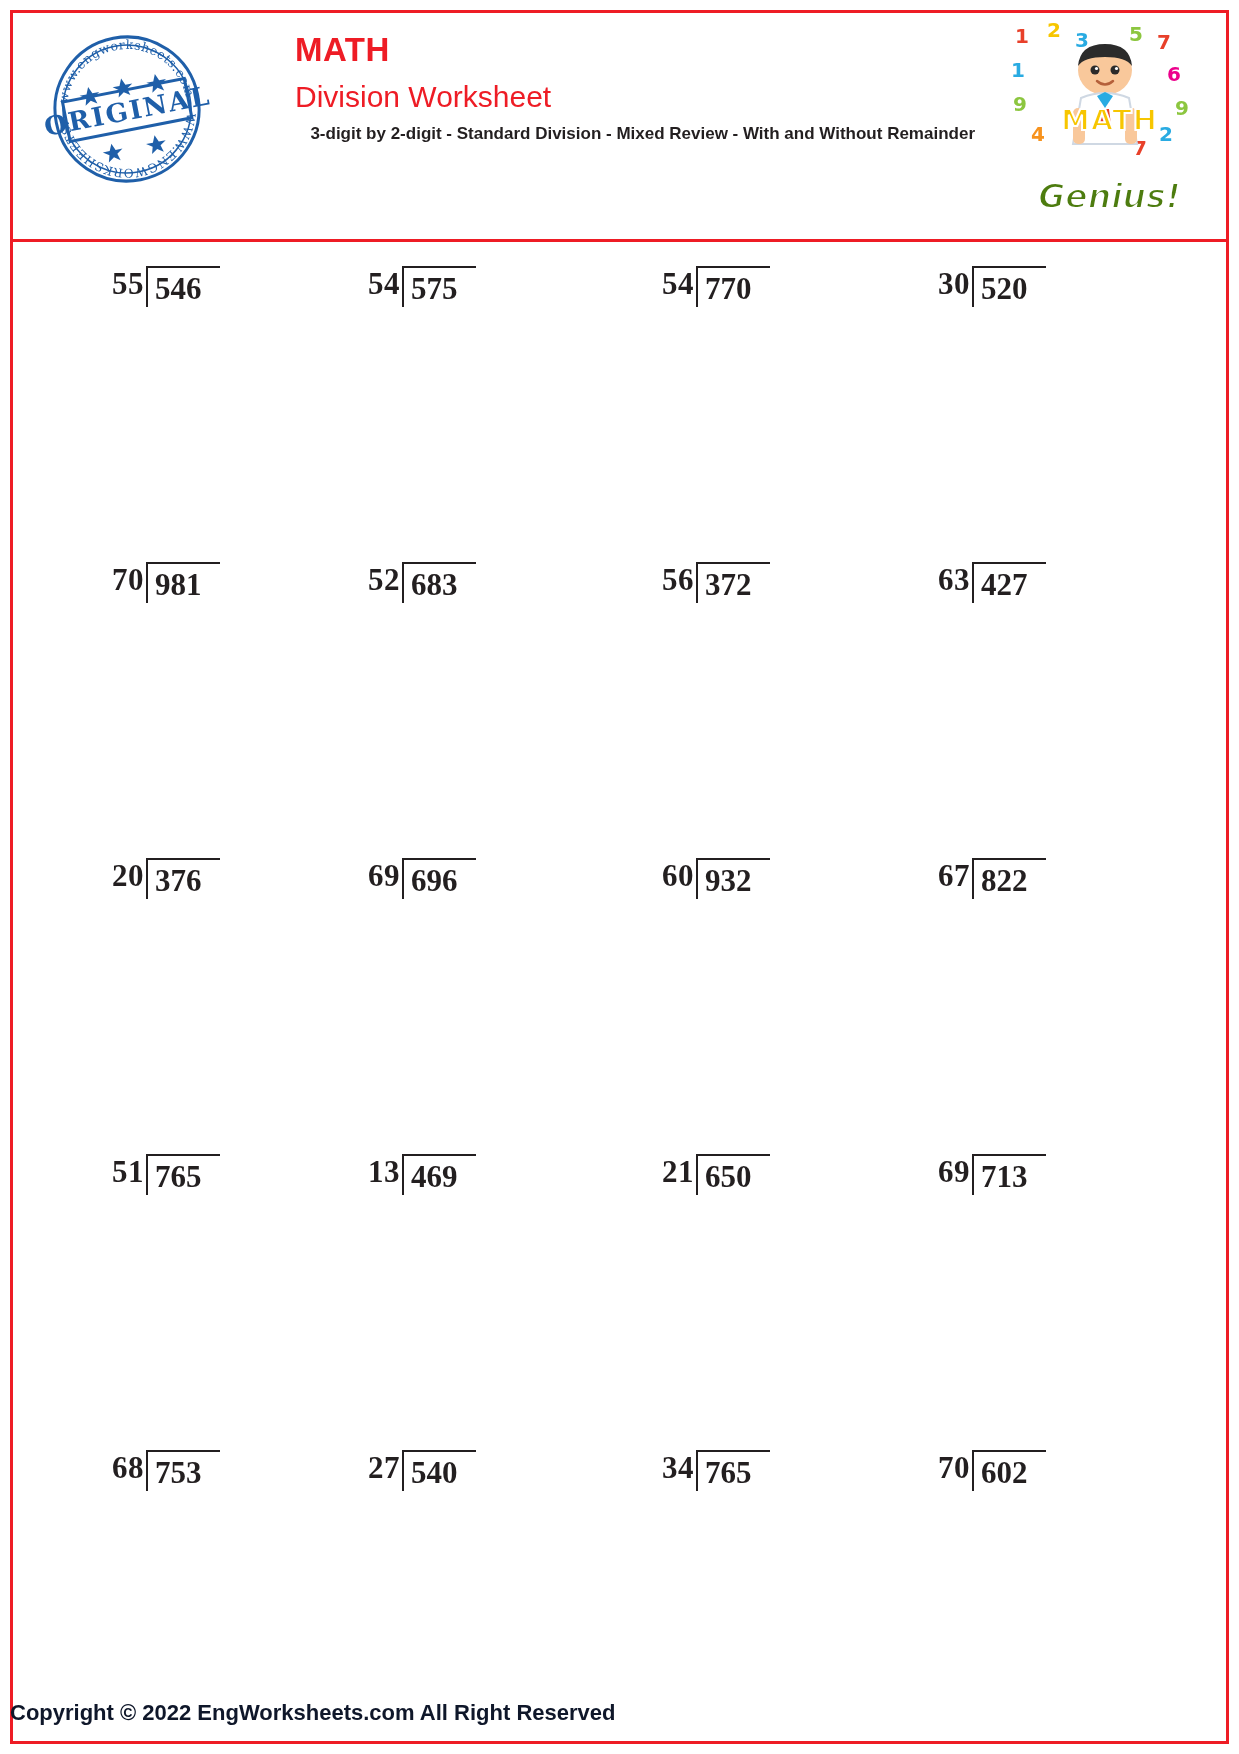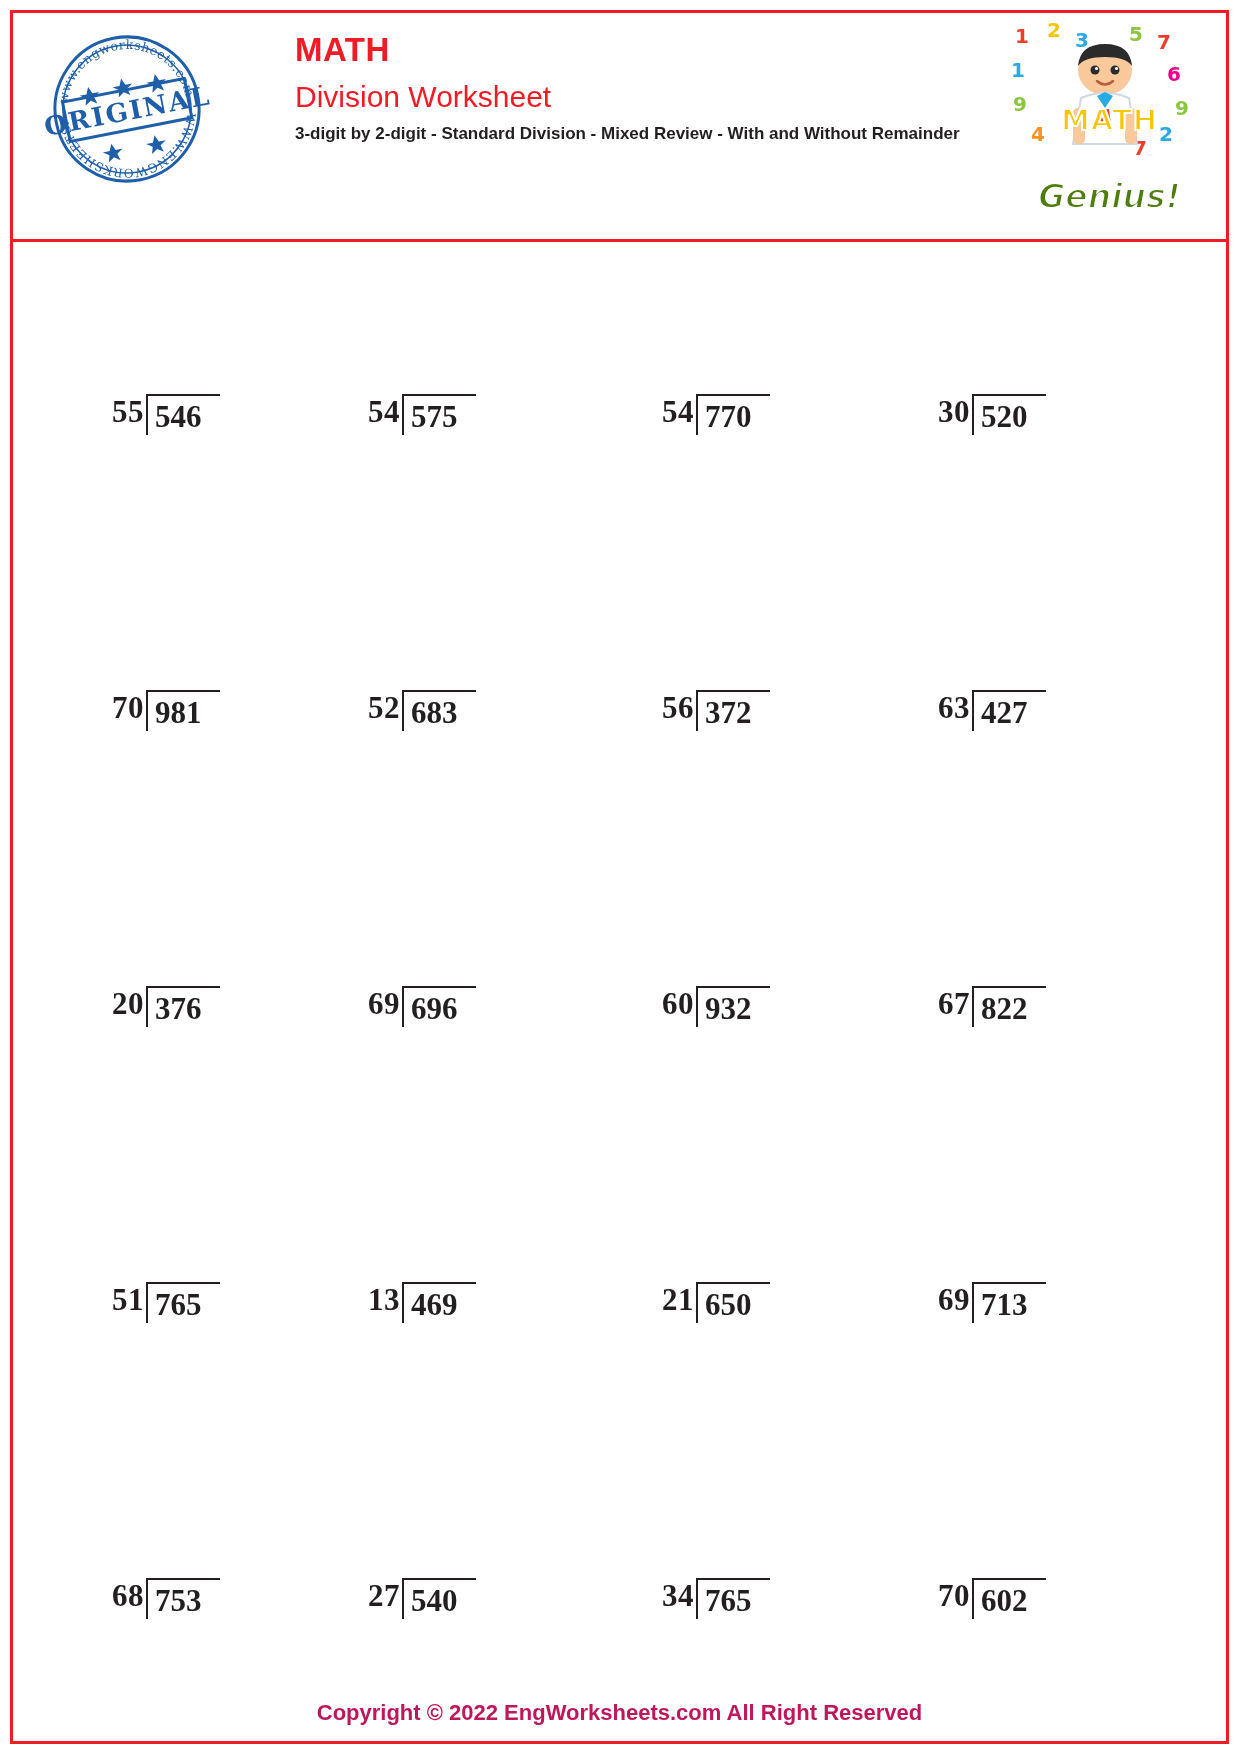--- a/index.html
+++ b/index.html
@@ -76,20 +76,21 @@
     line-height: 1.1;
     margin: 0 0 10px 0;
   }
   .title-desc {
     color: #231f20;
     font-size: 17px;
     font-weight: bold;
     line-height: 1.35;
     margin: 0;
     max-width: 690px;
+    text-align: right;
   }
 
   .mascot {
     position: absolute;
     right: 20px;
     top: 8px;
     width: 200px;
     height: 200px;
   }
   .mascot .num {
@@ -138,21 +139,20 @@
     left: 0;
     top: 232px;
     right: 0;
     bottom: 110px;
     padding: 24px 45px 0 70px;
     box-sizing: border-box;
   }
   .row {
     display: flex;
     height: 296px;
-    align-items: center;
   }
   .cell {
     width: 25%;
     position: relative;
   }
   .prob {
     display: inline-flex;
     align-items: flex-start;
     font-family: "Liberation Serif", serif;
     font-weight: bold;
@@ -174,22 +174,21 @@
   .c2 .prob { margin-left: 12px; }
   .c3 .prob { margin-left: 30px; }
   .c4 .prob { margin-left: 30px; }
 
   
   .footer {
     position: absolute;
     left: 0;
     right: 0;
     bottom: 18px;
-    text-align: center;
-    color: #be185d;
+    color: #0f172a;
     font-size: 22px;
     font-weight: bold;
   }
 </style>
 </head>
 <body>
 
 <div class="page">
   <div class="border-frame"></div>
   <div class="inner">

